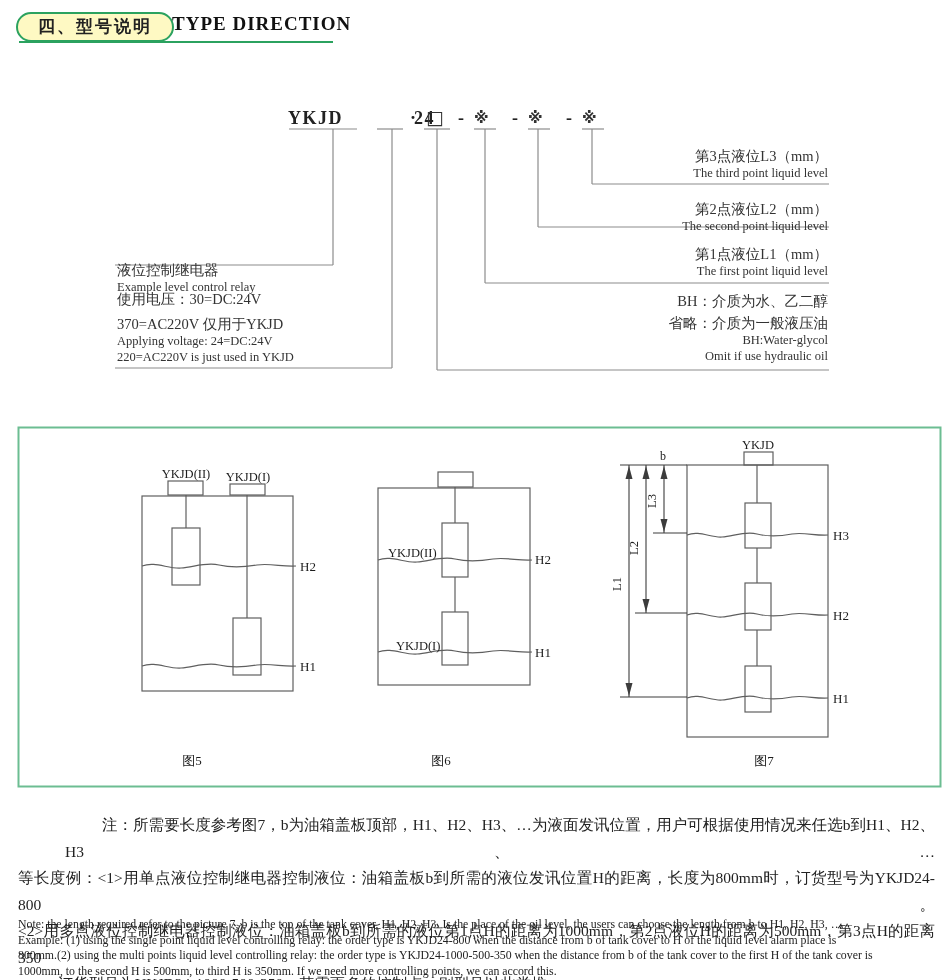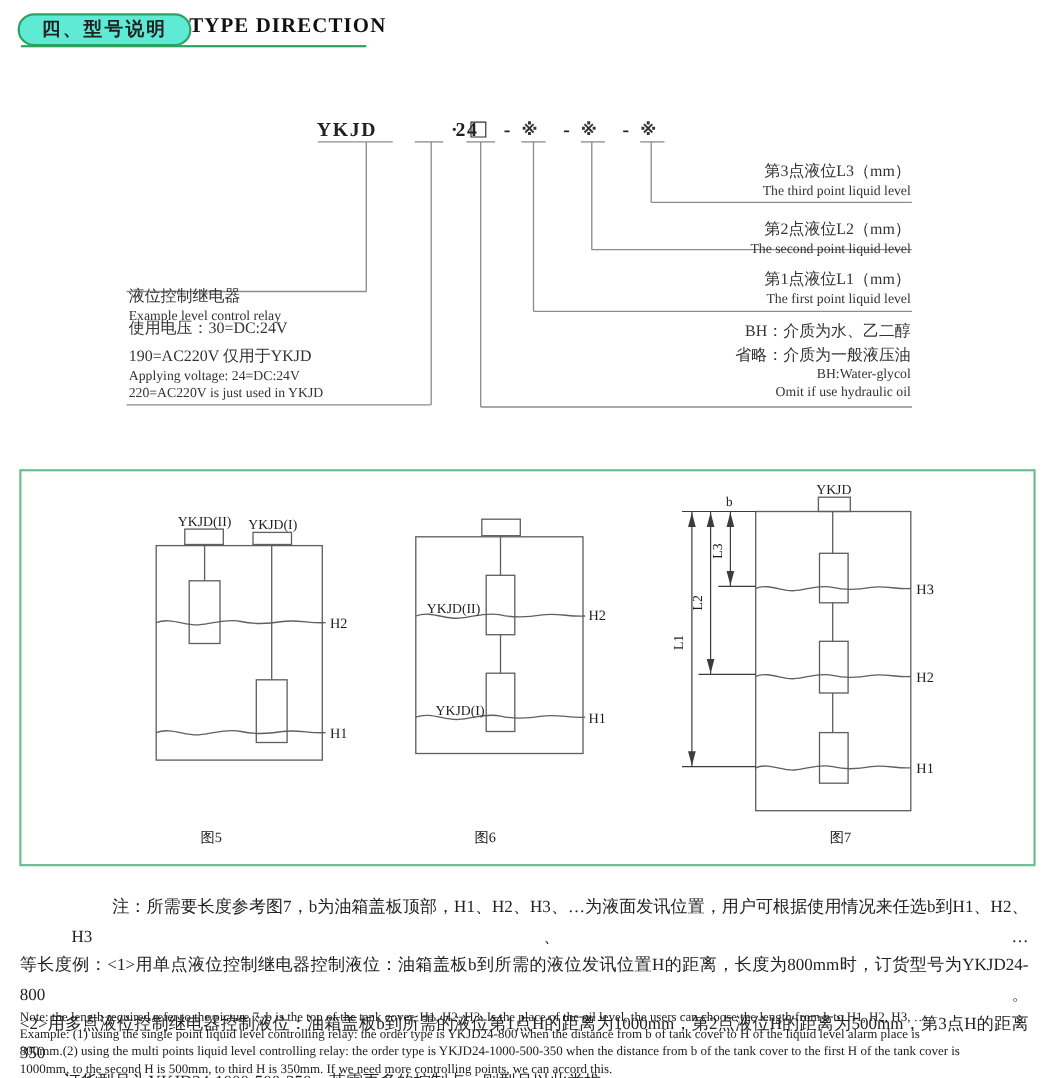--- a/index.html
+++ b/index.html
@@ -3,21 +3,21 @@
 <meta charset="utf-8">
 <style>
   html,body{margin:0;padding:0;background:#fff;}
   .page{
     position:relative;width:950px;height:980px;background:#ffffff;
     font-family:"Liberation Serif","DejaVu Serif",serif;color:#1c1c1c;overflow:hidden;
   }
   
   .sec-pill{
     position:absolute;left:16px;top:12px;height:26px;line-height:26px;
-    padding:0 20px;border:2px solid #2ba25f;border-radius:15px;background:#5eead4;
+    padding:0 20px;border:2px solid #2ba25f;border-radius:15px;background:#fef9c3;
     font-weight:bold;font-size:17px;color:#222;letter-spacing:2px;
   }
   .sec-title-en{
     position:absolute;left:172px;top:13px;font-weight:bold;font-size:19px;
     letter-spacing:1px;color:#111;
   }
   .green-rule{position:absolute;left:19px;top:41px;width:314px;height:2px;background:#2ba25f;}
   
   .mpart{position:absolute;top:108px;font-size:18px;font-weight:bold;letter-spacing:1.5px;color:#222;}
   .msym{position:absolute;top:109px;font-size:15px;font-weight:bold;color:#333;
@@ -162,21 +162,21 @@
   <span class="msym" style="left:528px;">※</span>
   <span class="mpart" style="left:566px;">-</span>
   <span class="msym" style="left:582px;">※</span>
 
   <div class="co" style="left:117px;top:230px;margin-top:31px;">
     <div class="cn">液位控制继电器</div>
     <div class="en">Example level control relay</div>
   </div>
   <div class="co" style="left:117px;top:290px;">
     <div class="cn">使用电压：30=DC:24V</div>
-    <div class="cn gap-m">190=AC220V 仅用于YKJD</div>
+    <div class="cn gap-m">370=AC220V 仅用于YKJD</div>
     <div class="en">Applying voltage: 24=DC:24V</div>
     <div class="en">220=AC220V is just used in YKJD</div>
   </div>
 
   <div class="co right" style="right:122px;top:147px;">
     <div class="cn">第3点液位L3（mm）</div>
     <div class="en">The third point liquid level</div>
   </div>
   <div class="co right" style="right:122px;top:190px;margin-top:10px;">
     <div class="cn">第2点液位L2（mm）</div>

